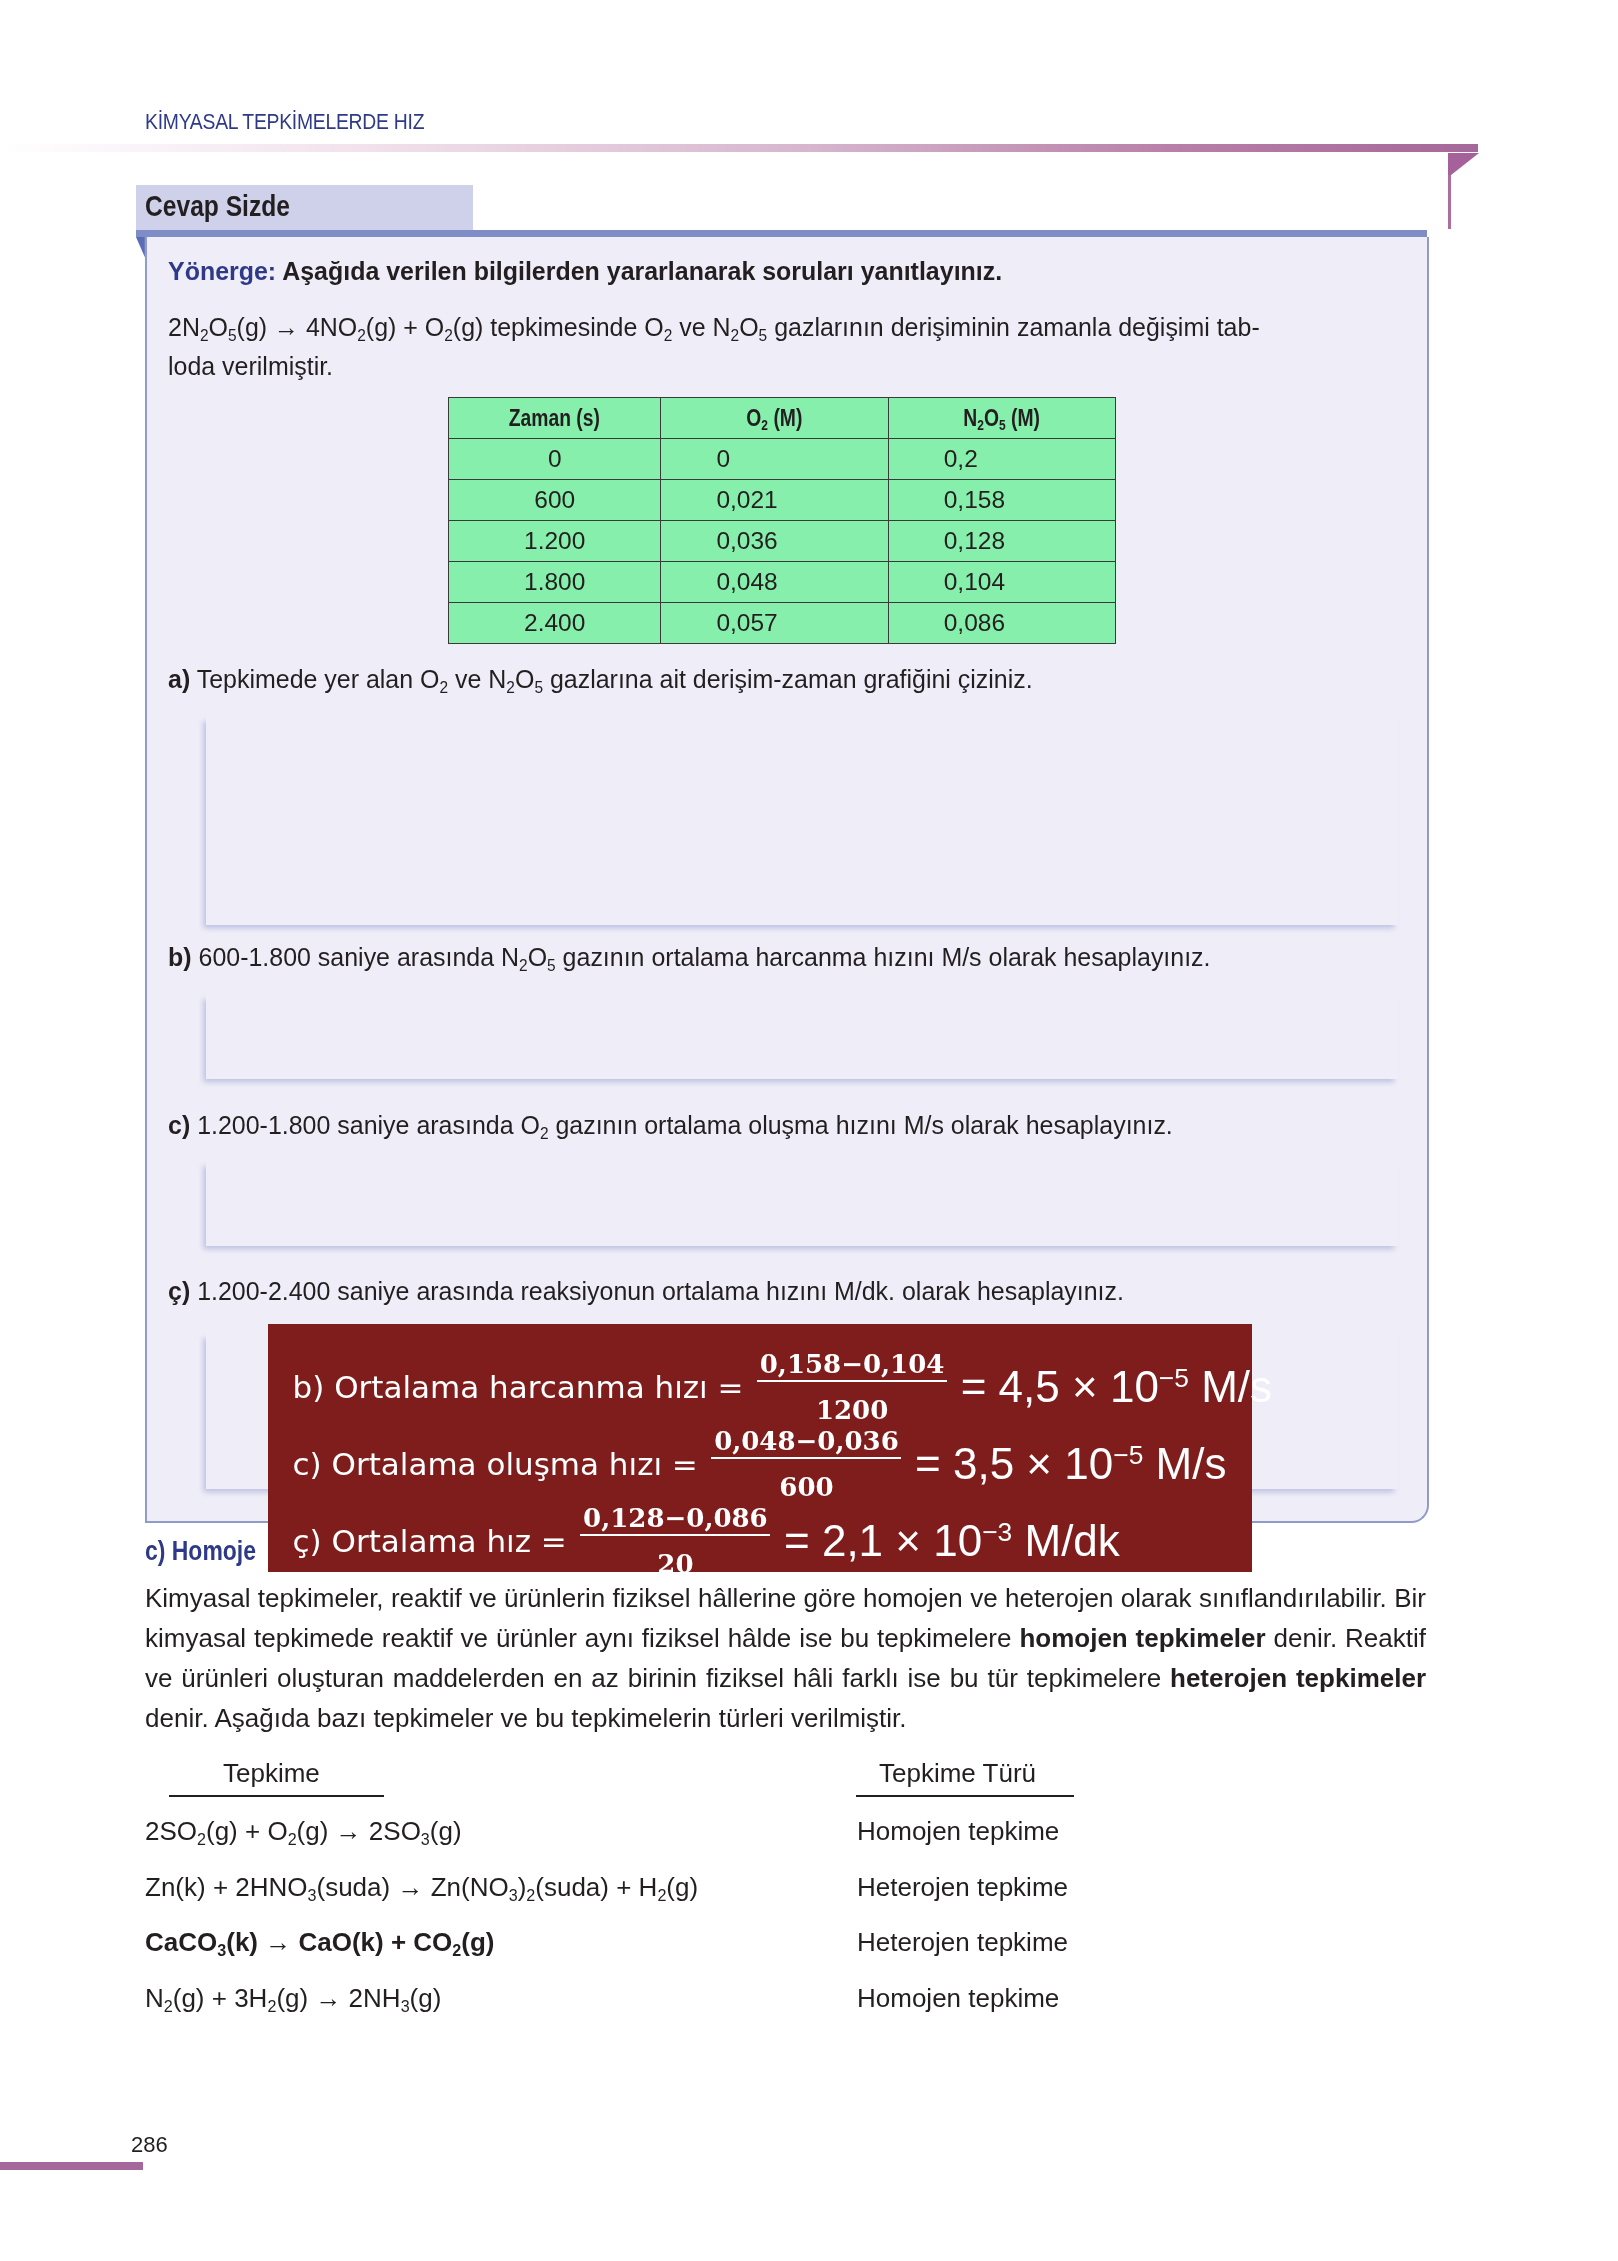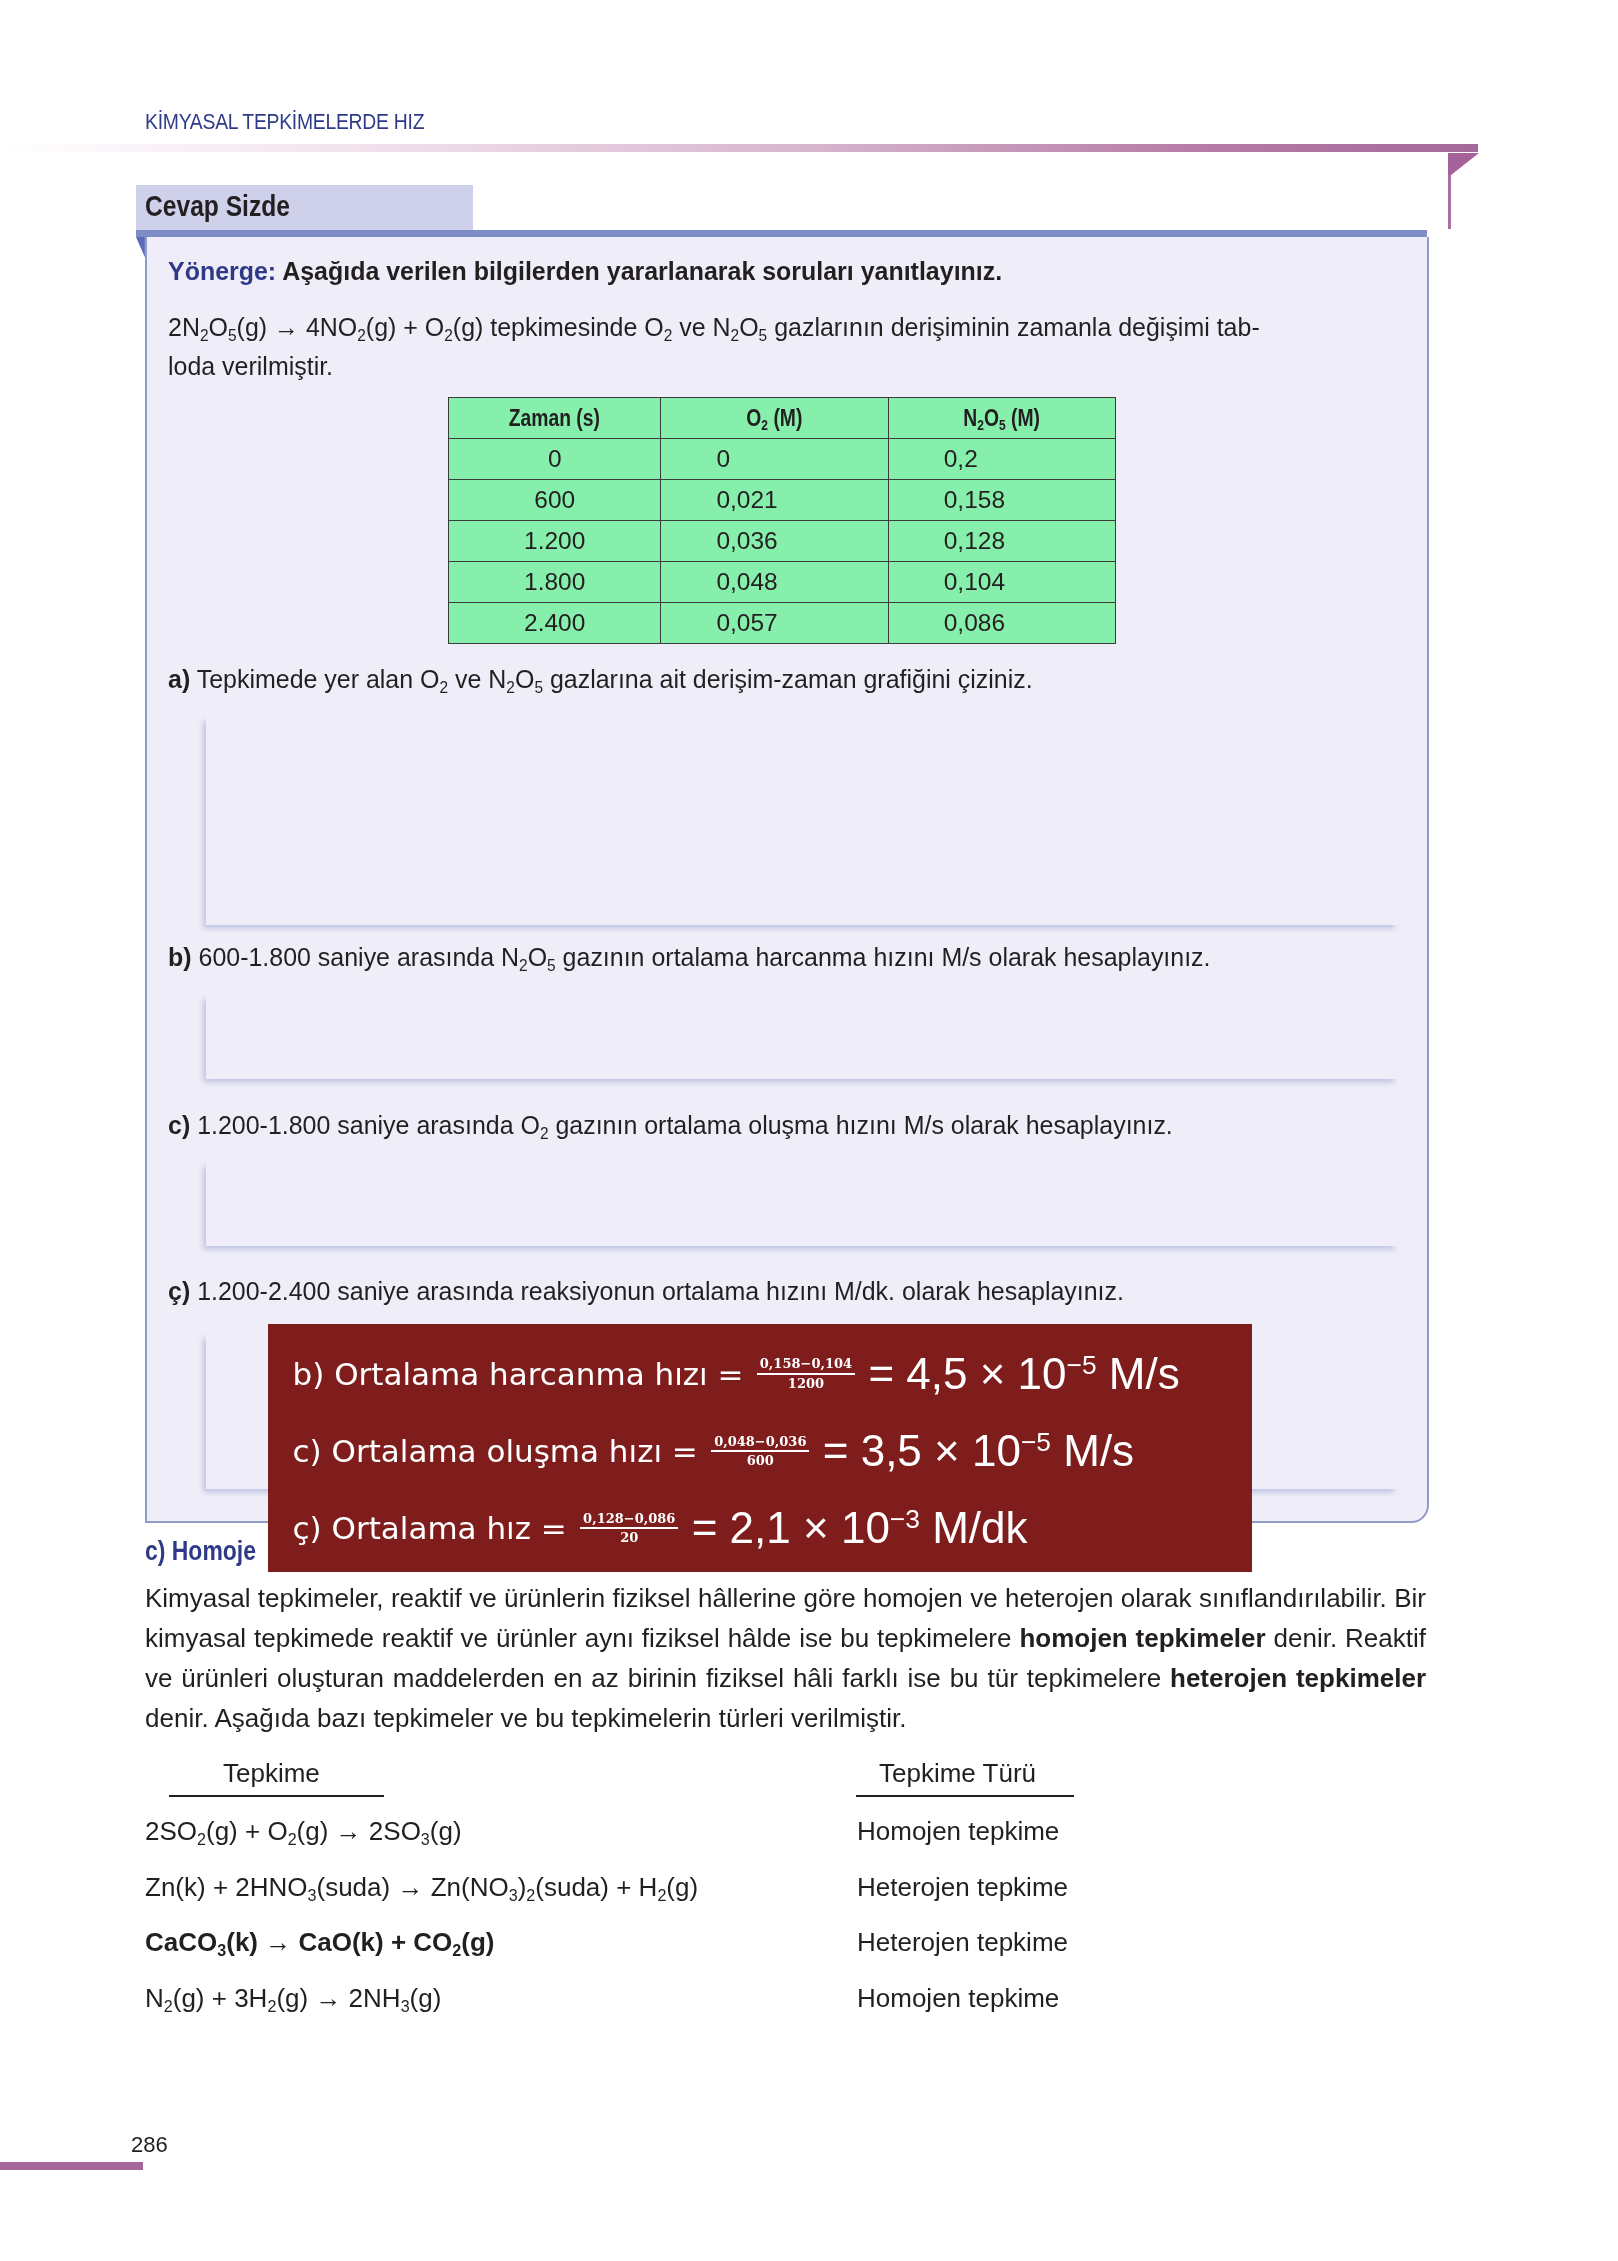--- a/index.html
+++ b/index.html
@@ -29,23 +29,23 @@
   table.data td, table.data th { border:1.4px solid #3a3a3a; height:40px; padding:0; }
   table.data th { font-weight:bold; font-size:23px; text-align:center; }
   table.data th span { display:inline-block; transform:scaleX(0.84); }
   table.data td.c0 { text-align:center; }
   table.data td.c1, table.data td.c2 { text-align:left; padding-left:55px; }
 
   .answer { background:#efeef8; box-shadow: -2.7px 4.1px 5.5px rgba(170,175,215,0.7), 0 -1.4px 2px rgba(240,240,250,1); }
 
   .overlay { left:268px; top:1324px; width:984px; height:248px; background:#7f1d1d; color:#ffffff; }
   .ov-line { position:absolute; left:24.5px; font-size:31px; white-space:nowrap; display:flex; align-items:center; font-family:"DejaVu Sans", sans-serif; }
-  .frac { display:inline-flex; flex-direction:column; align-items:center; margin:0 13.6px; font-family:"DejaVu Serif", serif; font-size:13px; font-weight:bold; }
+  .frac { display:inline-flex; flex-direction:column; align-items:center; margin:0 13.6px; font-family:"DejaVu Serif", serif; font-size:26px; font-weight:bold; }
   .frac .num { border-bottom:2.7px solid #fff; padding:0 2.7px 1.4px; }
-  .frac .den { padding-top:1px; }
+  .frac .den { padding-top:13px; }
   .res { font-family:Liberation Sans, sans-serif; font-size:44px; }
   .res sup { font-size:0.6em; }
 
   .section-head { left:145px; top:1536px; font-size:27px; font-weight:bold; color:#2e3a87; transform:scaleX(0.85); transform-origin:left; }
   .para { left:145px; top:1578px; width:1281px; font-size:26px; line-height:40px; text-align:justify; }
   .col-head { font-size:26px; }
   .col-rule { height:2px; background:#231f20; }
   .rxn { font-size:26px; white-space:nowrap; }
   .page-num { left:131px; top:2132px; font-size:22px; }
   .foot-bar { left:0; top:2162px; width:143px; height:8.2px; background:#a5689a; }

